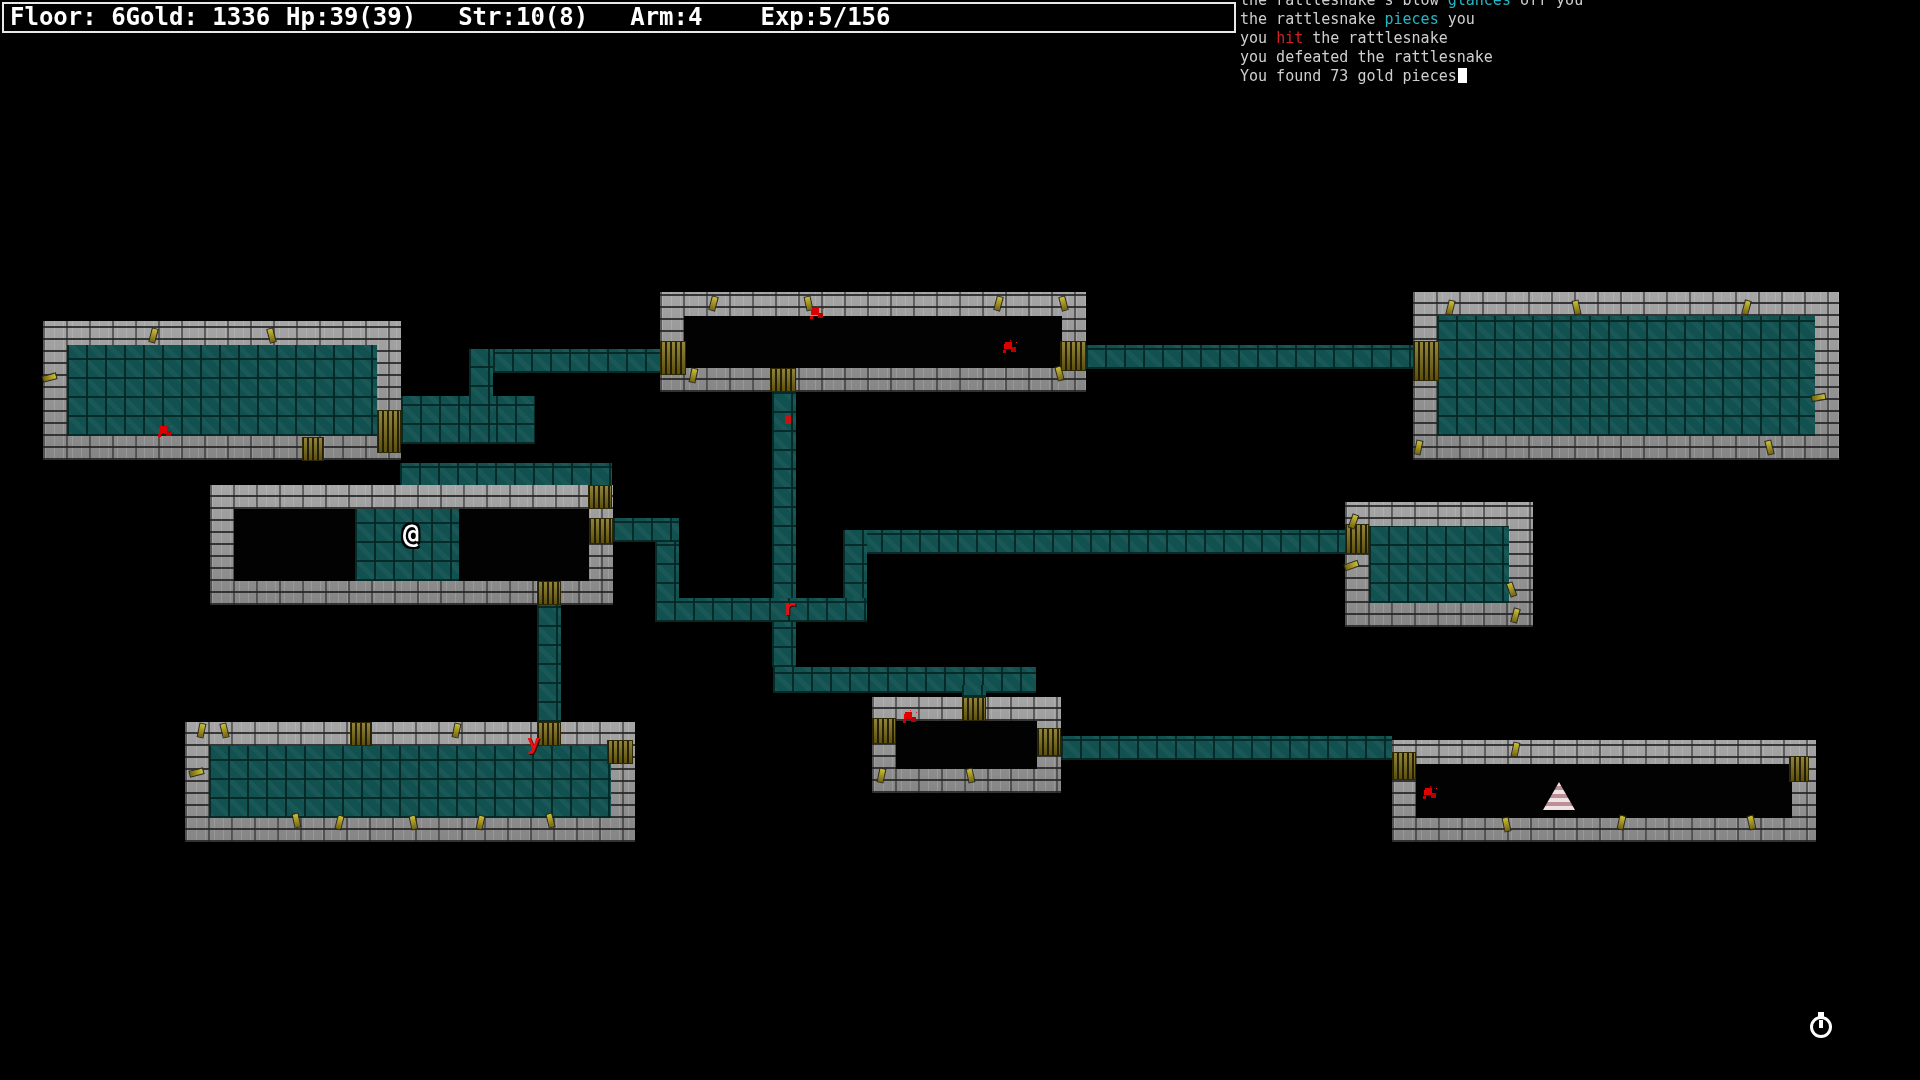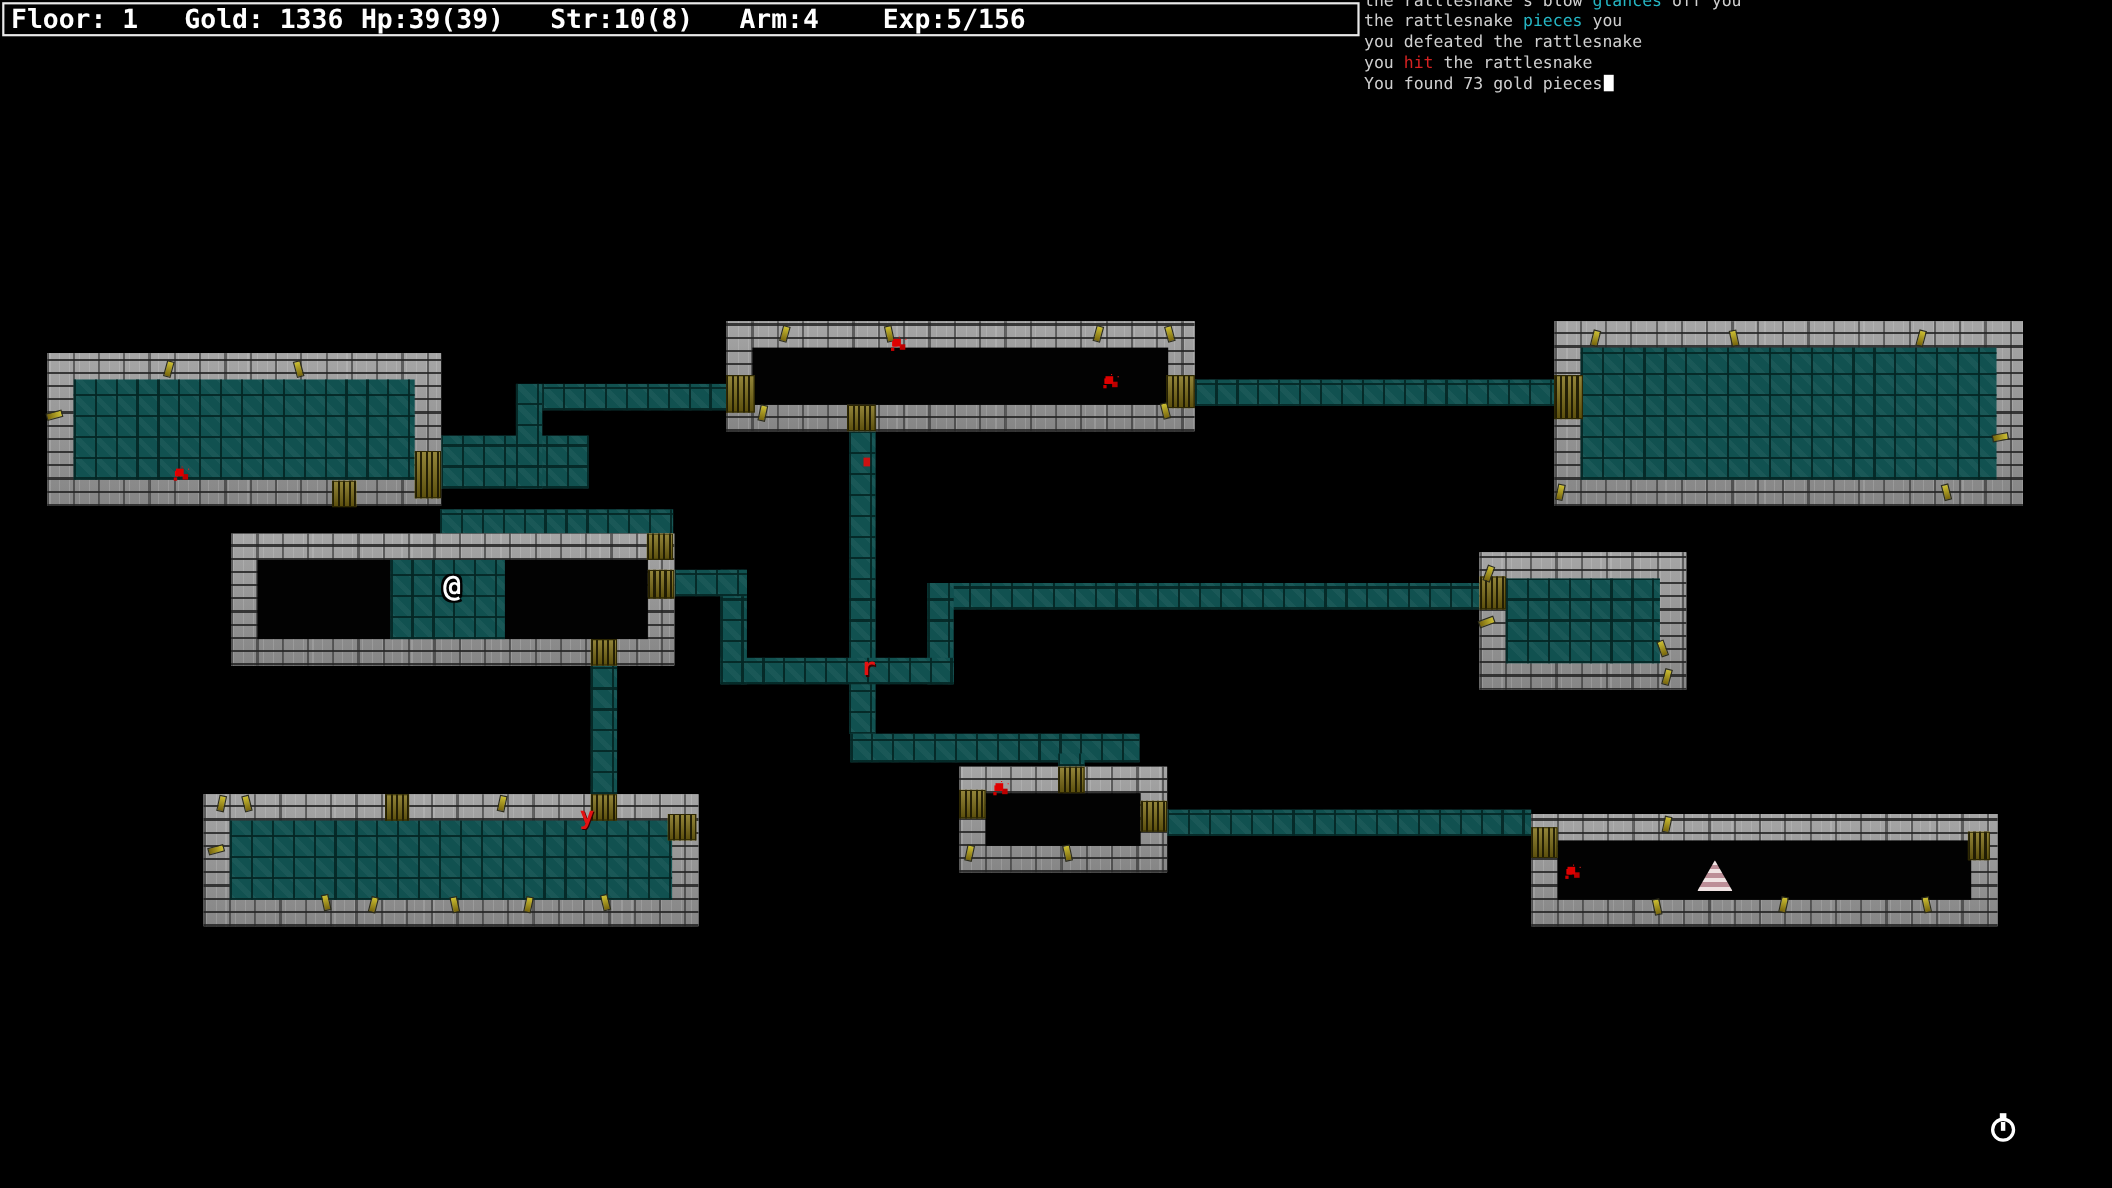--- a/index.html
+++ b/index.html
@@ -5,21 +5,21 @@
   html,body{margin:0;padding:0;background:#000;}
   #screen{position:relative;width:1920px;height:1080px;background:#000;overflow:hidden;
           font-family:"DejaVu Sans Mono",monospace;}
 
   
   #status-bar{position:absolute;left:2px;top:2px;width:1224px;height:27px;
     border:2px solid #e9e9e9;background:#000;color:#fff;
     font:bold 24px "DejaVu Sans Mono",monospace;line-height:27px;
     white-space:nowrap;padding-left:6px;overflow:hidden;}
   #status-bar .stat{display:inline-block;}
-  #status-bar .stat:nth-of-type(2){margin-left:42px;}
+  #status-bar .stat:nth-of-type(2){}
   #status-bar .stat:nth-of-type(3){margin-left:16px;}
   #status-bar .stat:nth-of-type(4){margin-left:42px;}
   #status-bar .stat:nth-of-type(5){margin-left:42px;}
   #status-bar .stat:nth-of-type(6){margin-left:58px;}
 
   
   #log{position:absolute;left:1240px;top:-9px;width:680px;}
   .logline{height:19px;line-height:19px;font:15px "DejaVu Sans Mono",monospace;white-space:pre;}
   .fg{color:#cfcfcf;}
   .cyan{color:#25b6c4;}
@@ -158,25 +158,25 @@
       <div class="stairs" style="left: 1543px; top: 782px; width: 32px; height: 28px;"></div>
       <div class="glyph creature" style="left: 527px; top: 730px;">y</div>
       <div class="glyph creature" style="left: 783px; top: 595px;">r</div>
       <div class="blood" style="left: 160px; top: 426px;"></div>
       <div class="blood" style="left: 812px; top: 308px;"></div>
       <div class="blood" style="left: 1005px; top: 342px;"></div>
       <div class="blood" style="left: 905px; top: 712px;"></div>
       <div class="blood" style="left: 1425px; top: 788px;"></div>
       <div class="dot" style="left: 785px; top: 416px;"></div>
     </div>
-  <div id="status-bar"><span class="stat">Floor: 1</span><span class="stat">Gold: 1336</span><span class="stat">Hp:39(39)</span><span class="stat">Str:10(8)</span><span class="stat">Arm:4</span><span class="stat">Exp:5/156</span></div>
+  <div id="status-bar"><span class="stat">Floor: 6</span><span class="stat">Gold: 1336</span><span class="stat">Hp:39(39)</span><span class="stat">Str:10(8)</span><span class="stat">Arm:4</span><span class="stat">Exp:5/156</span></div>
   <div id="log">
       <div class="logline"><span class="fg">the rattlesnake's blow </span><span class="cyan">glances</span><span class="fg"> off you</span></div>
       <div class="logline"><span class="fg">the rattlesnake </span><span class="cyan">pieces</span><span class="fg"> you</span></div>
+      <div class="logline"><span class="fg">you </span><span class="red">hit</span><span class="fg"> the rattlesnake</span></div>
       <div class="logline"><span class="fg">you defeated the rattlesnake</span></div>
-      <div class="logline"><span class="fg">you </span><span class="red">hit</span><span class="fg"> the rattlesnake</span></div>
       <div class="logline"><span class="fg">You found 73 gold pieces</span><span class="cursor"></span></div>
     </div>
   <div id="clock">
     <div class="stem"></div>
     <div class="hand"></div>
   </div>
 </div>
 
 </body></html>

